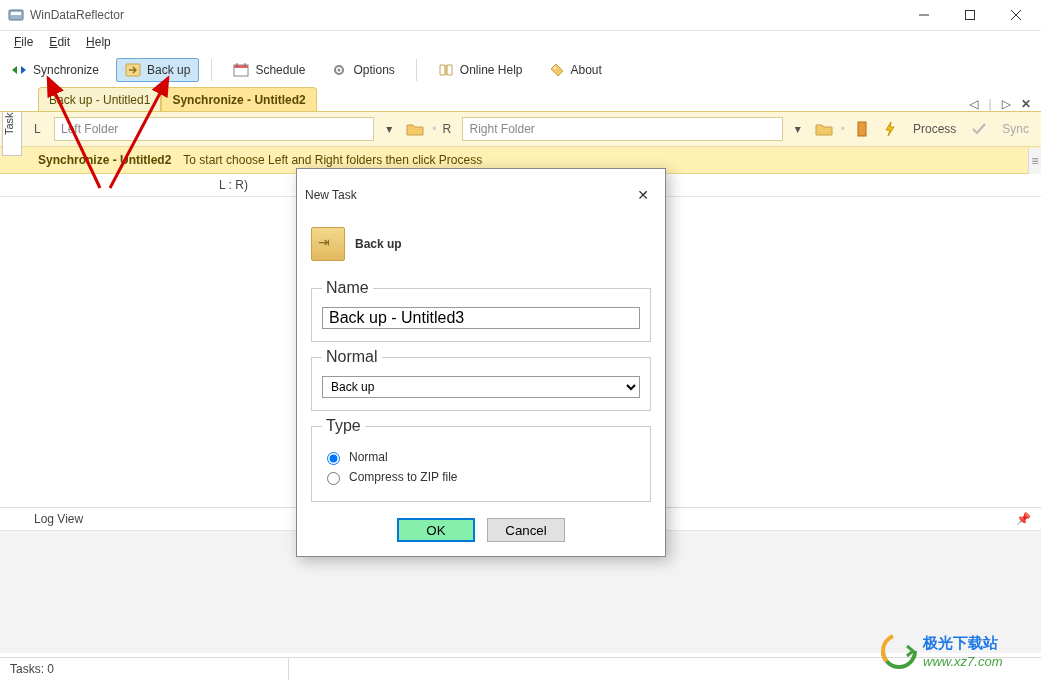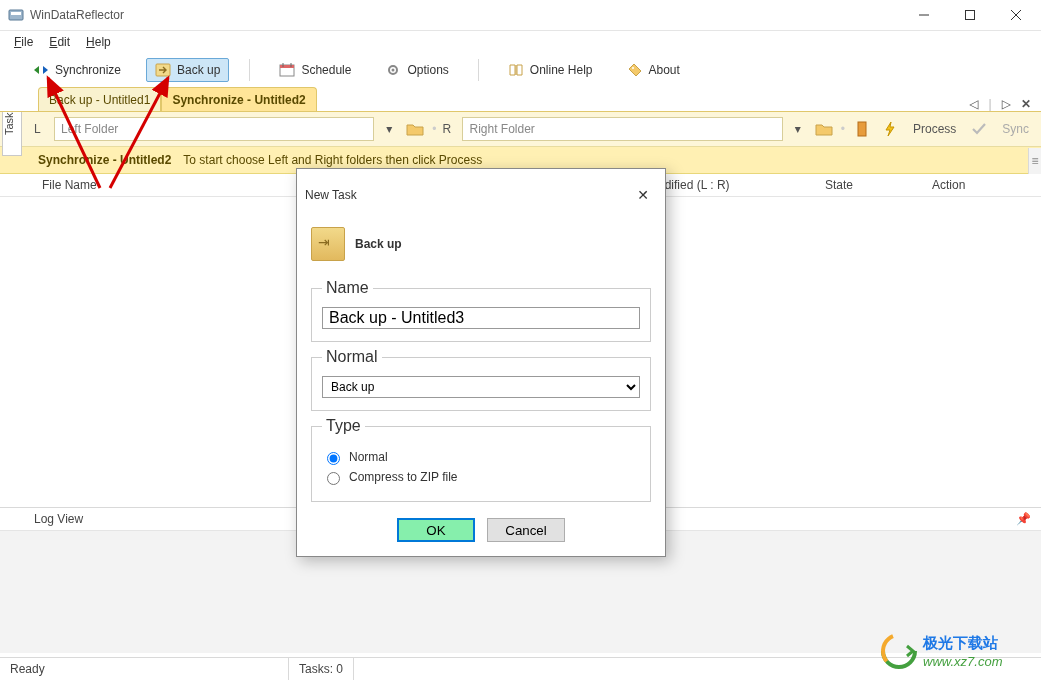--- a/index.html
+++ b/index.html
@@ -7,21 +7,21 @@
 .titlebar{height:30px;display:flex;align-items:center;padding:0 2px;border-bottom:1px solid #e5e5e5}
 .titlebar .appicon{width:16px;height:16px;margin:0 6px;display:flex;align-items:center;justify-content:center}
 .titlebar .title{flex:0 0 auto;color:#555}
 .titlebar .spacer{flex:1}
 .winbtn{width:46px;height:30px;display:flex;align-items:center;justify-content:center;color:#444}
 
 .menubar{height:22px;display:flex;align-items:center;padding:0 6px;gap:0}
 .menubar span{padding:2px 8px}
 .menubar span u{text-decoration:underline}
 
-.toolbar{height:34px;display:flex;align-items:center;padding:0 24px;gap:16px}
+.toolbar{height:34px;display:flex;align-items:center;padding:0 2px;gap:8px}
 .tbtn{display:flex;align-items:center;gap:6px;padding:3px 8px;border:1px solid transparent;border-radius:2px}
 .tbtn.selected{background:#cde6f7;border:1px solid #6aa9d8}
 .tbtn .ic{width:16px;height:16px;display:flex;align-items:center;justify-content:center}
 .sep{width:1px;height:22px;background:#d9d9d9;margin:0 4px}
 
 .tabrow{height:24px;display:flex;align-items:flex-end;border-bottom:1px solid #e0c76b;padding-left:38px;background:#fff;position:relative}
 .tab{height:23px;display:flex;align-items:center;padding:0 10px;border:1px solid #c9c9c9;border-bottom:none;background:#f3f3f3;margin-right:0;font-size:12px;border-top-left-radius:4px;border-top-right-radius:4px;position:relative}
 .tab.active{background:#ffe598;border-color:#e0c76b;font-weight:bold;color:#5a4a00}
 .tab.inactive{background:#f9f2cf;border-color:#e0c76b;color:#5a4a00}
 .tabrow .tabctrls{margin-left:auto;display:flex;align-items:center;gap:6px;padding-right:8px;color:#555}
@@ -243,40 +243,38 @@
     </div>
 </div>
 
 <div class="infobar">
   <b>Synchronize - Untitled2</b>
   <span>To start choose Left and Right folders then click Process</span>
 </div>
 <div class="side">≡</div>
 
 <div class="colhdr">
-  <div class="col-filename">File Name</div>
   <div style="width:160px"></div>
   <div class="col-size">L : R)</div>
   <div class="col-mod">Modified (L : R)</div>
   <div class="col-state">State</div>
   <div class="col-action">Action</div>
 </div>
 
 <div class="mainarea"></div>
 
 <div class="logview">
   <div class="loghdr">
     <span>Log View</span>
     <span class="pin">📌</span>
   </div>
   <div class="logbody"></div>
 </div>
 
 <div class="statusbar">
-  <div>Ready</div>
   <div>Tasks: 0</div>
 </div>
 
 <svg class="ann" style="left:30px;top:58px" width="180" height="140">
   <defs>
       <marker id="ah" markerWidth="8" markerHeight="8" refX="6" refY="3" orient="auto">
         <path d="M0 0 L7 3 L0 6 Z" fill="#d40000"></path>
       </marker>
     </defs>
   <line x1="70" y1="130" x2="18" y2="20" stroke="#d40000" stroke-width="3" marker-end="url(#ah)"></line>

